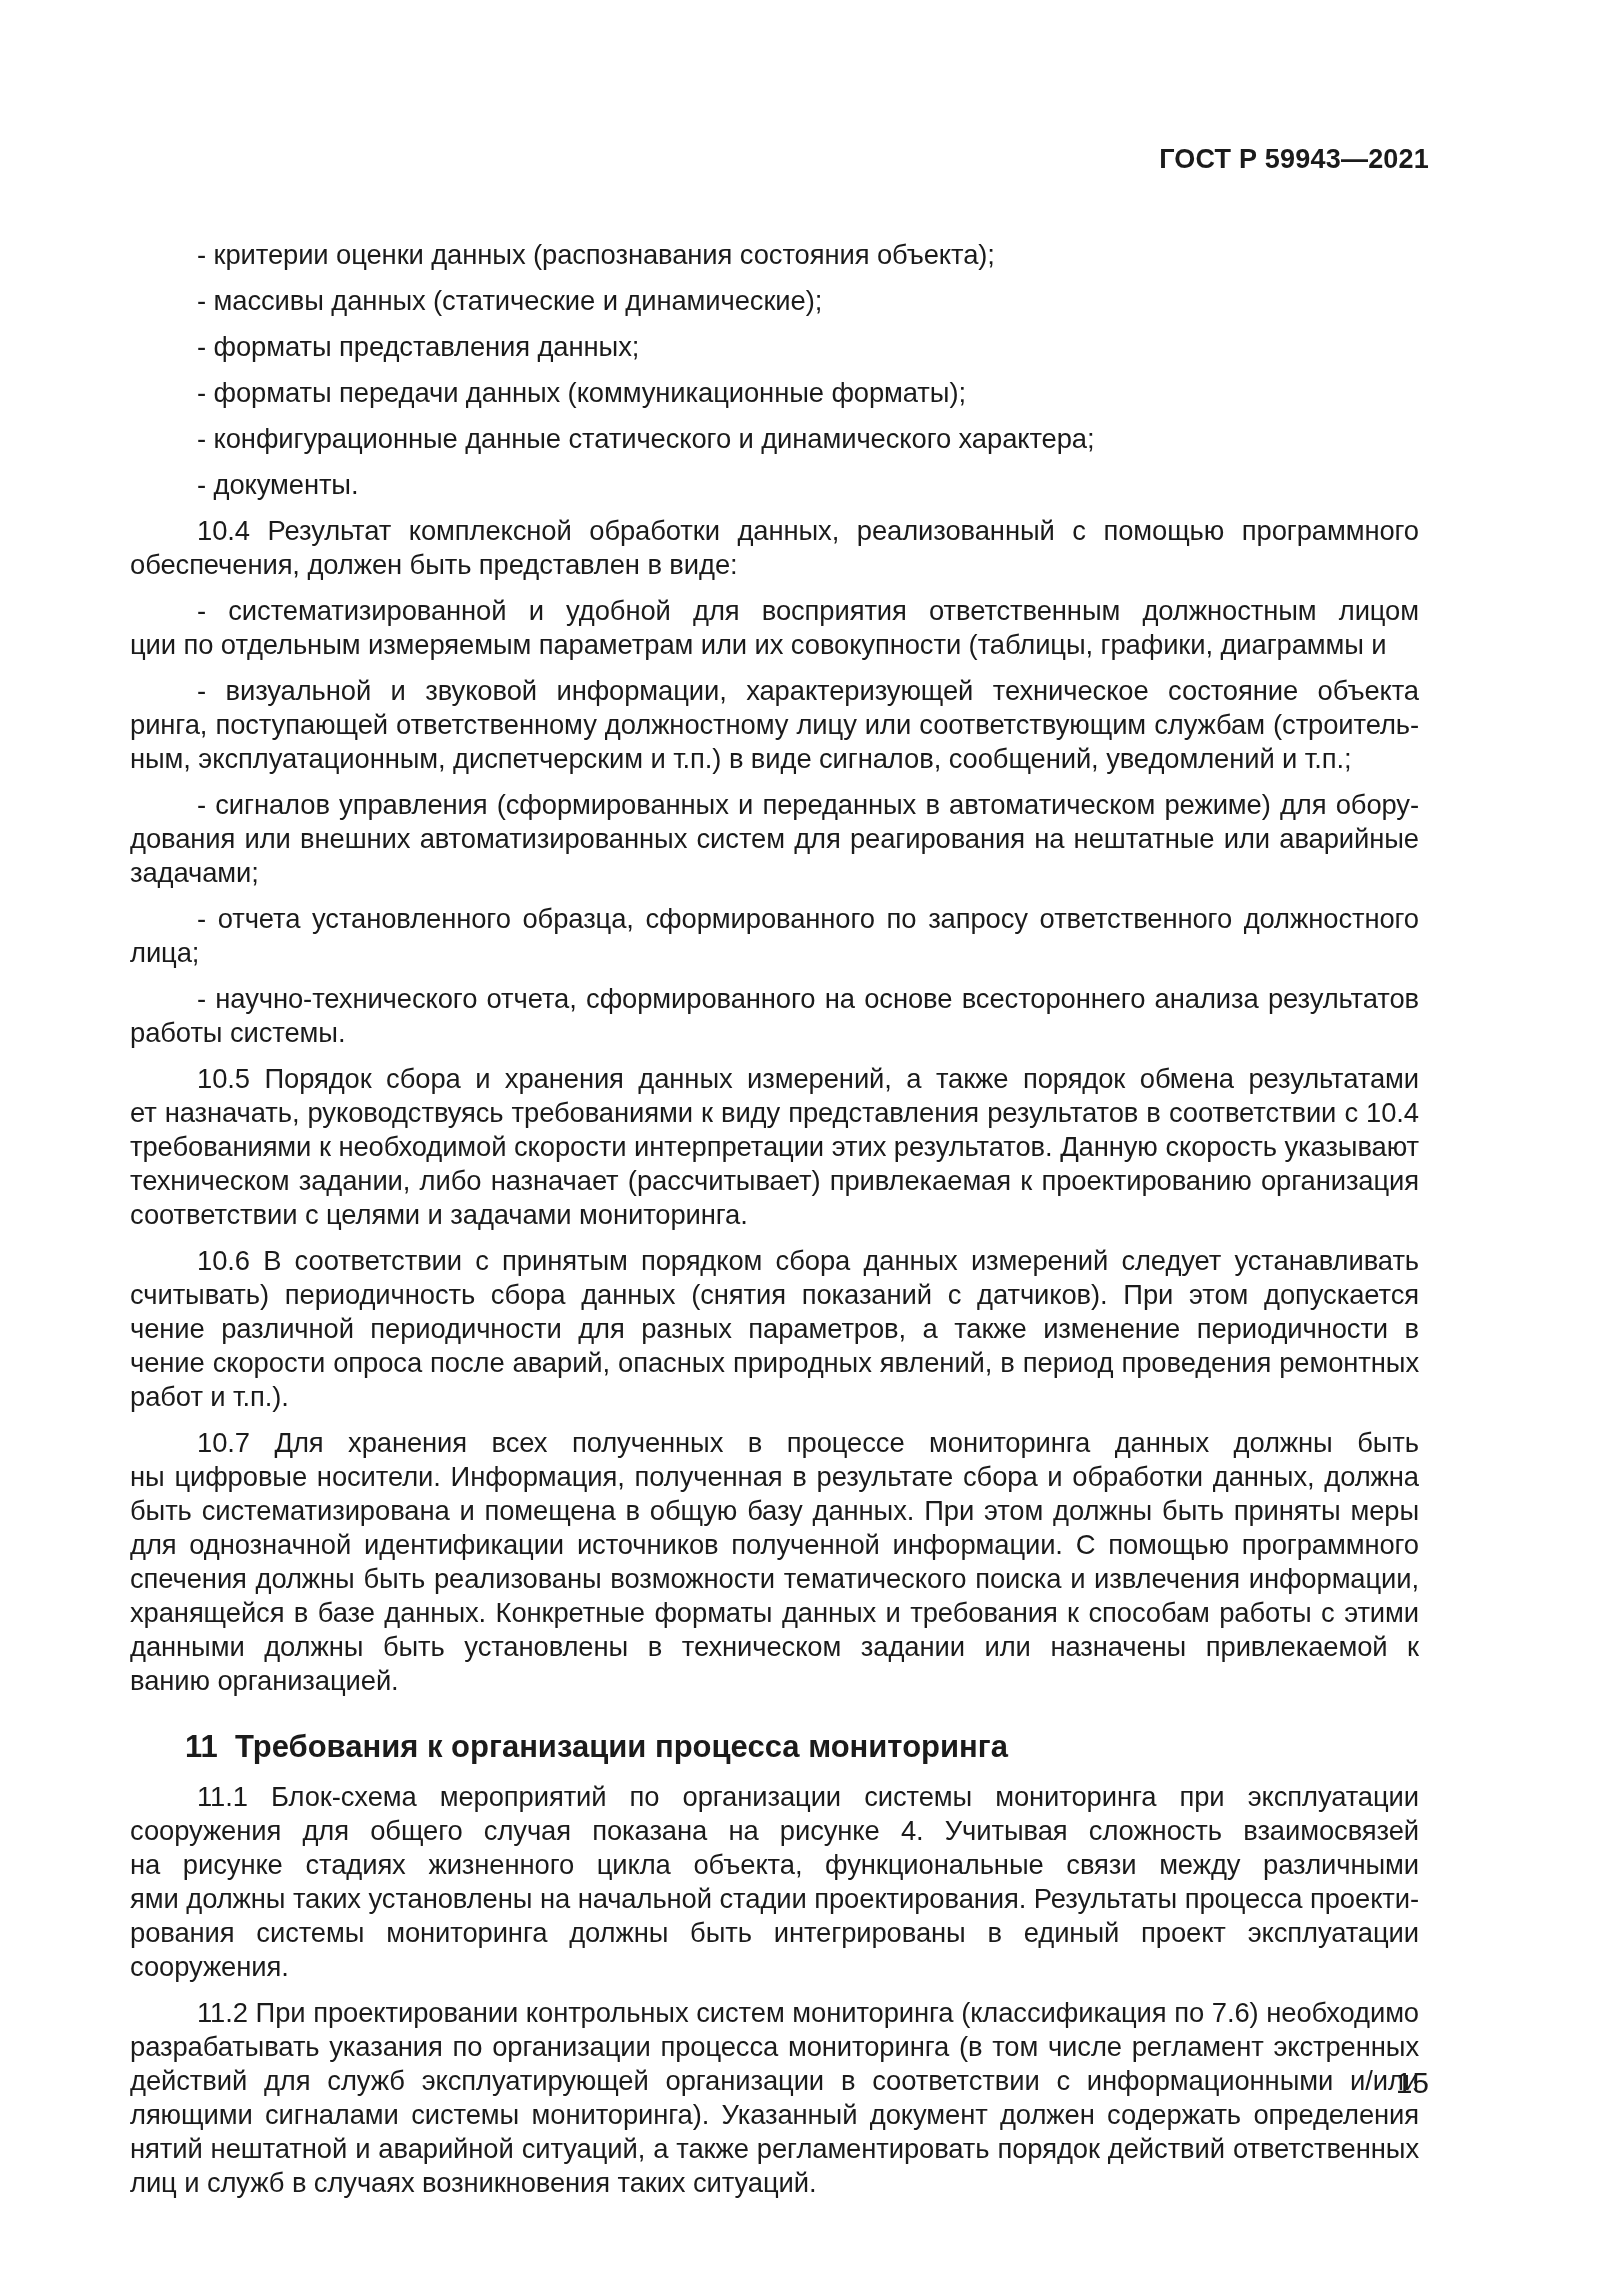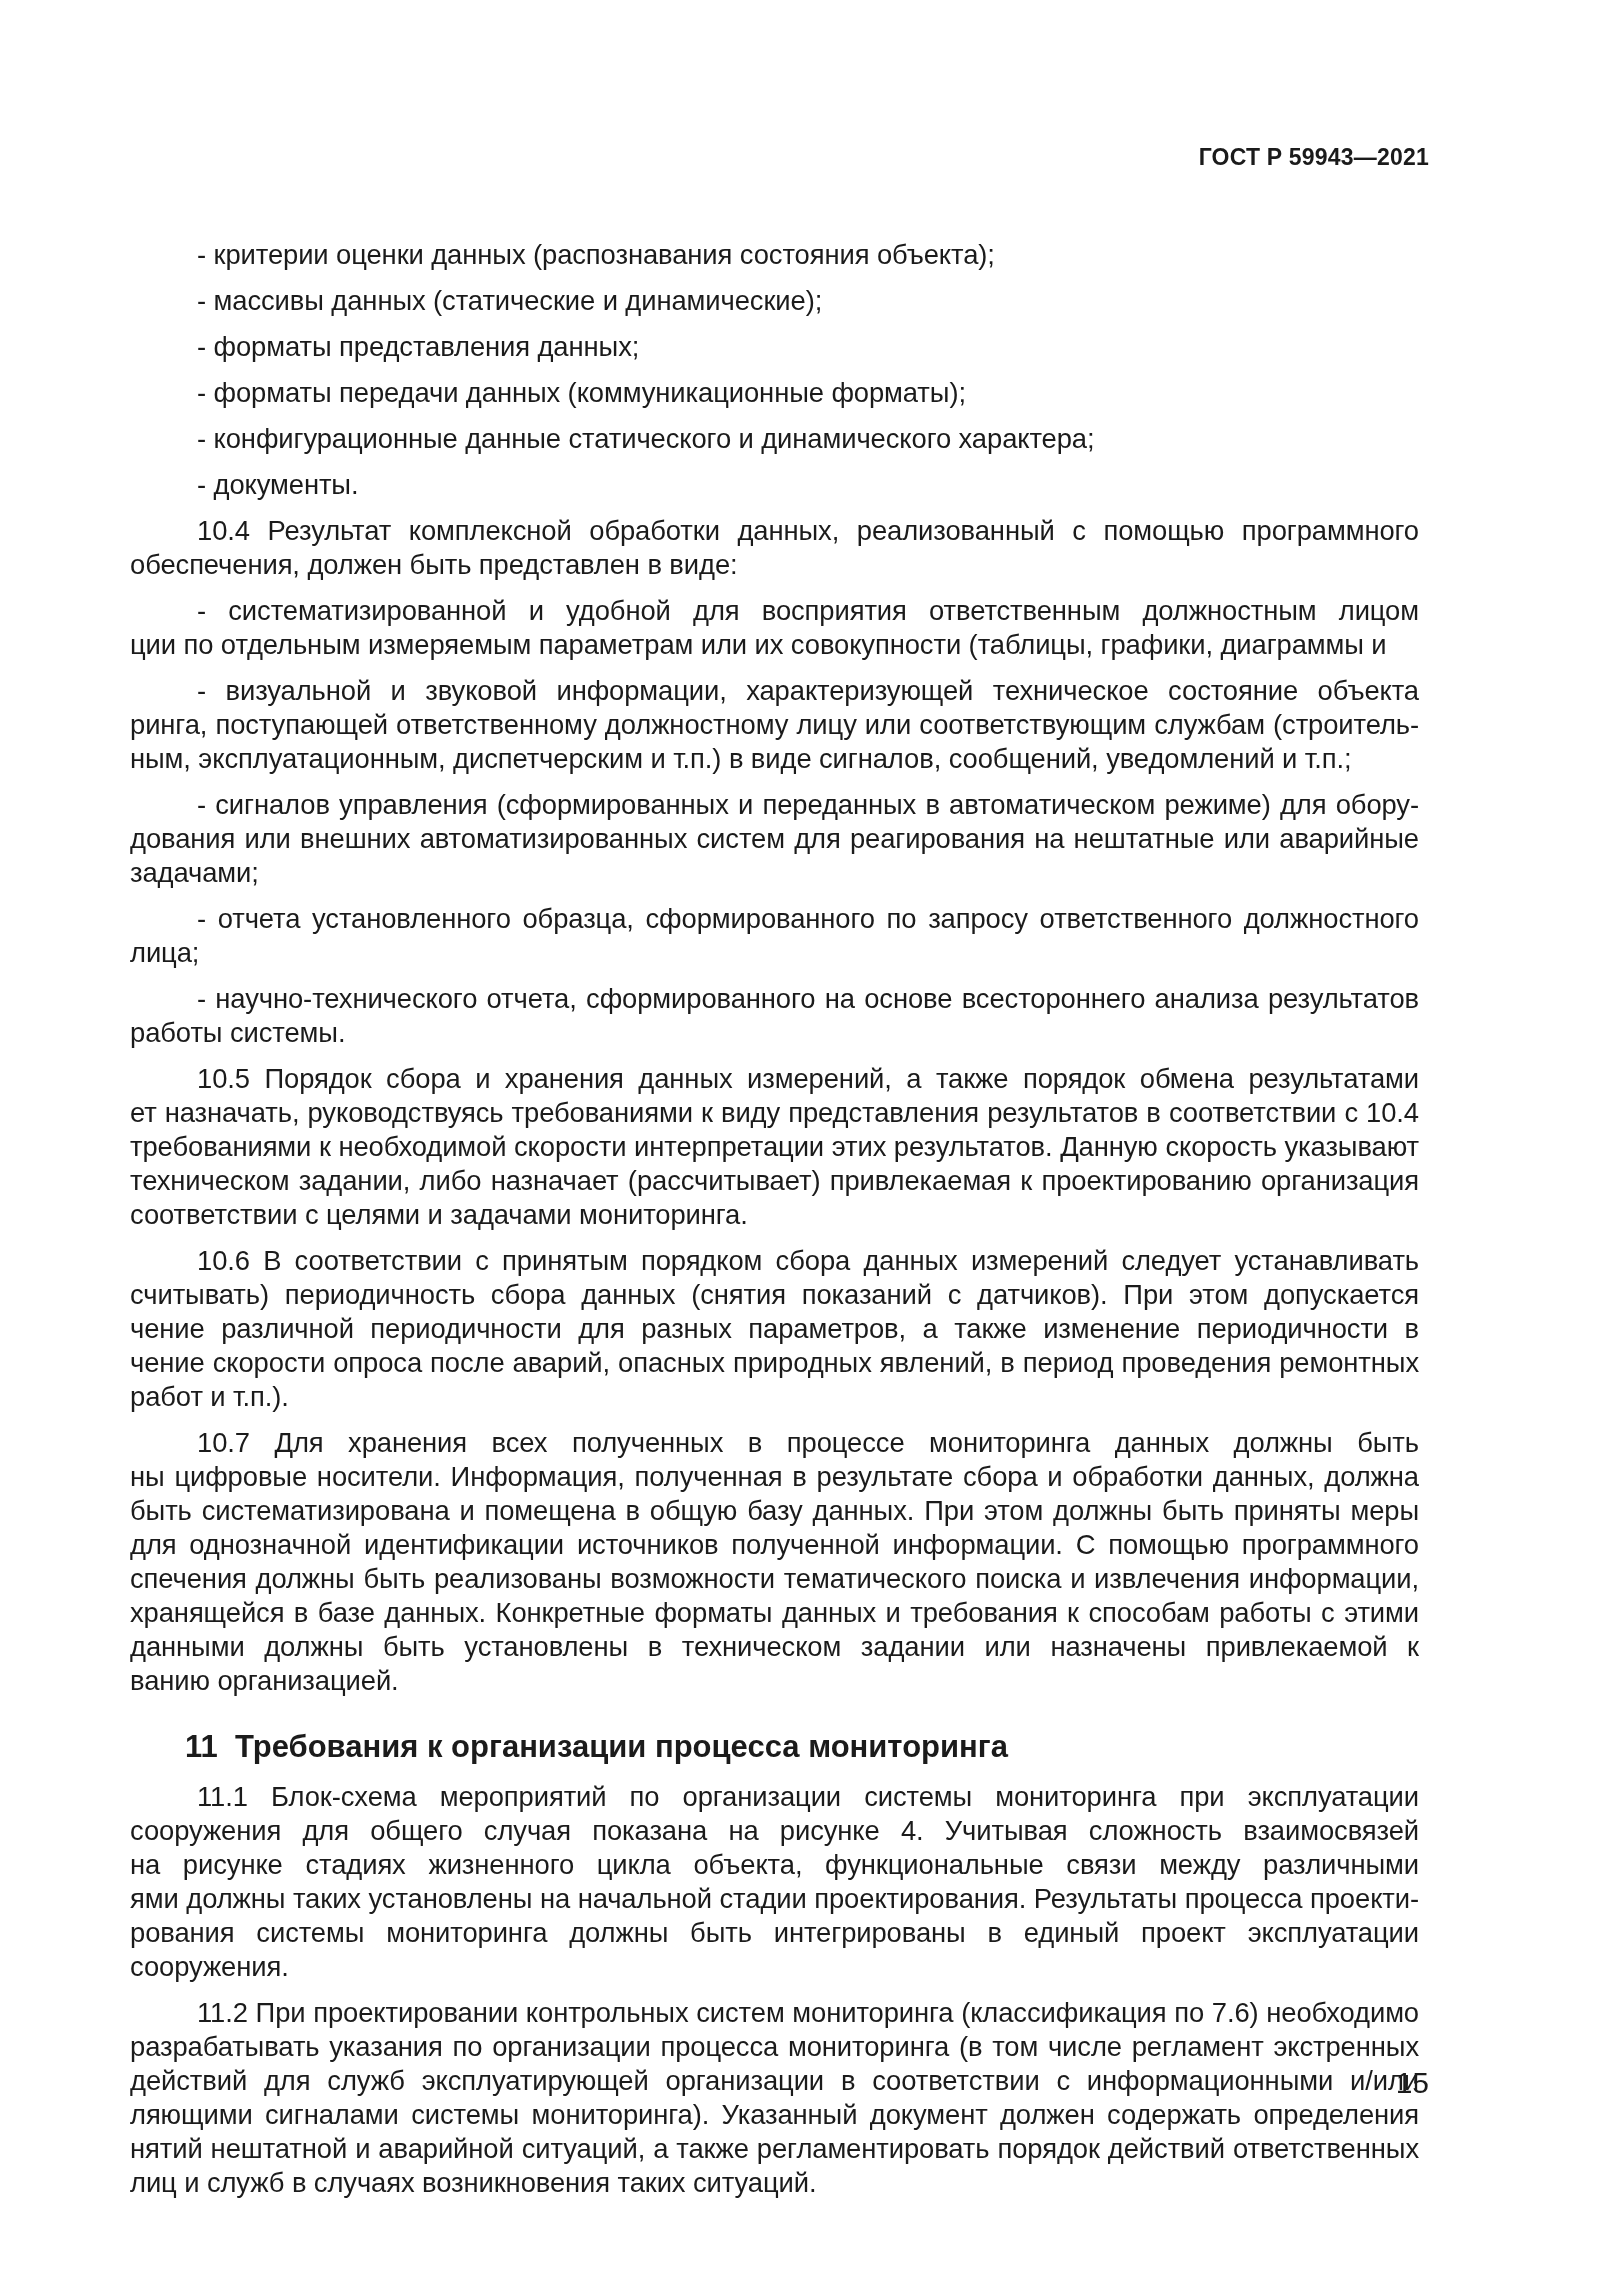--- a/index.html
+++ b/index.html
@@ -14,21 +14,21 @@
     height: 2293px;
     background: #ffffff;
     overflow: hidden;
     font-family: "Liberation Sans", "DejaVu Sans", sans-serif;
     color: #1b1b1b;
   }
   .running-header {
     position: absolute;
     top: 144px;
     right: 192px;
-    font-size: 23px;
+    font-size: 27px;
     font-weight: bold;
     letter-spacing: 0.2px;
     white-space: nowrap;
   }
   .content {
     position: absolute;
     top: 226px;
     left: 118px;
     width: 1313px;
   }

